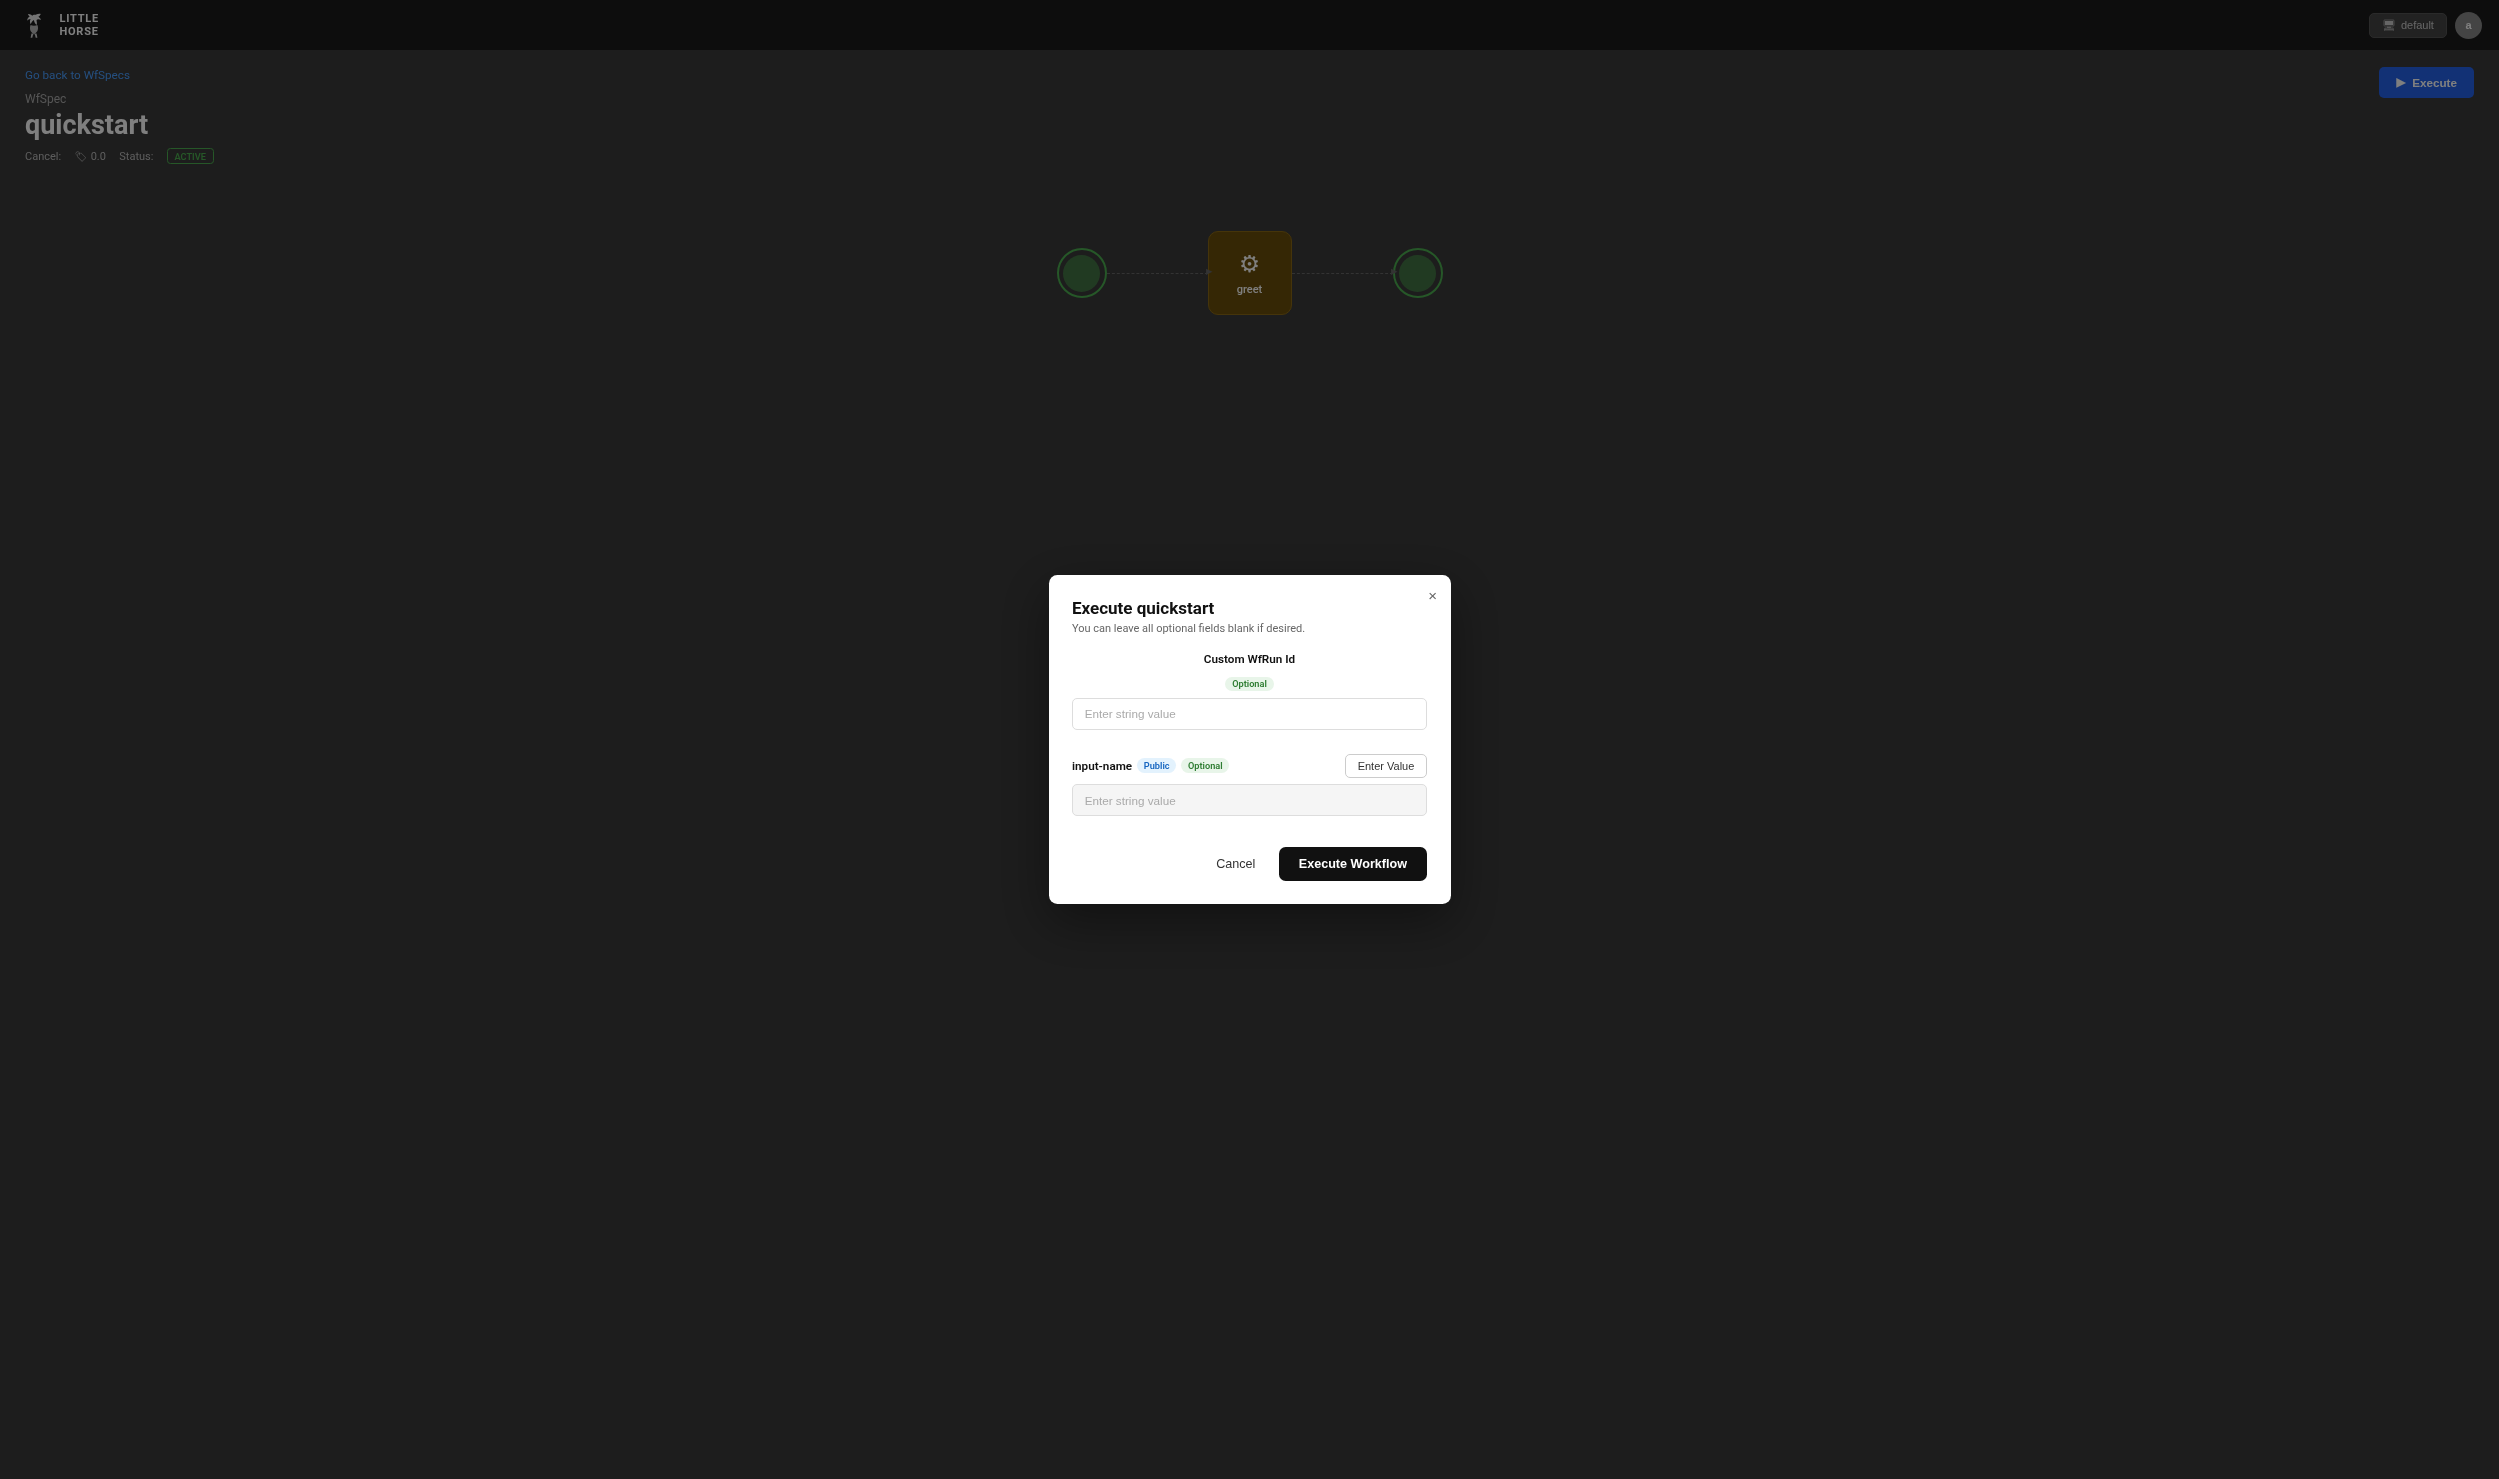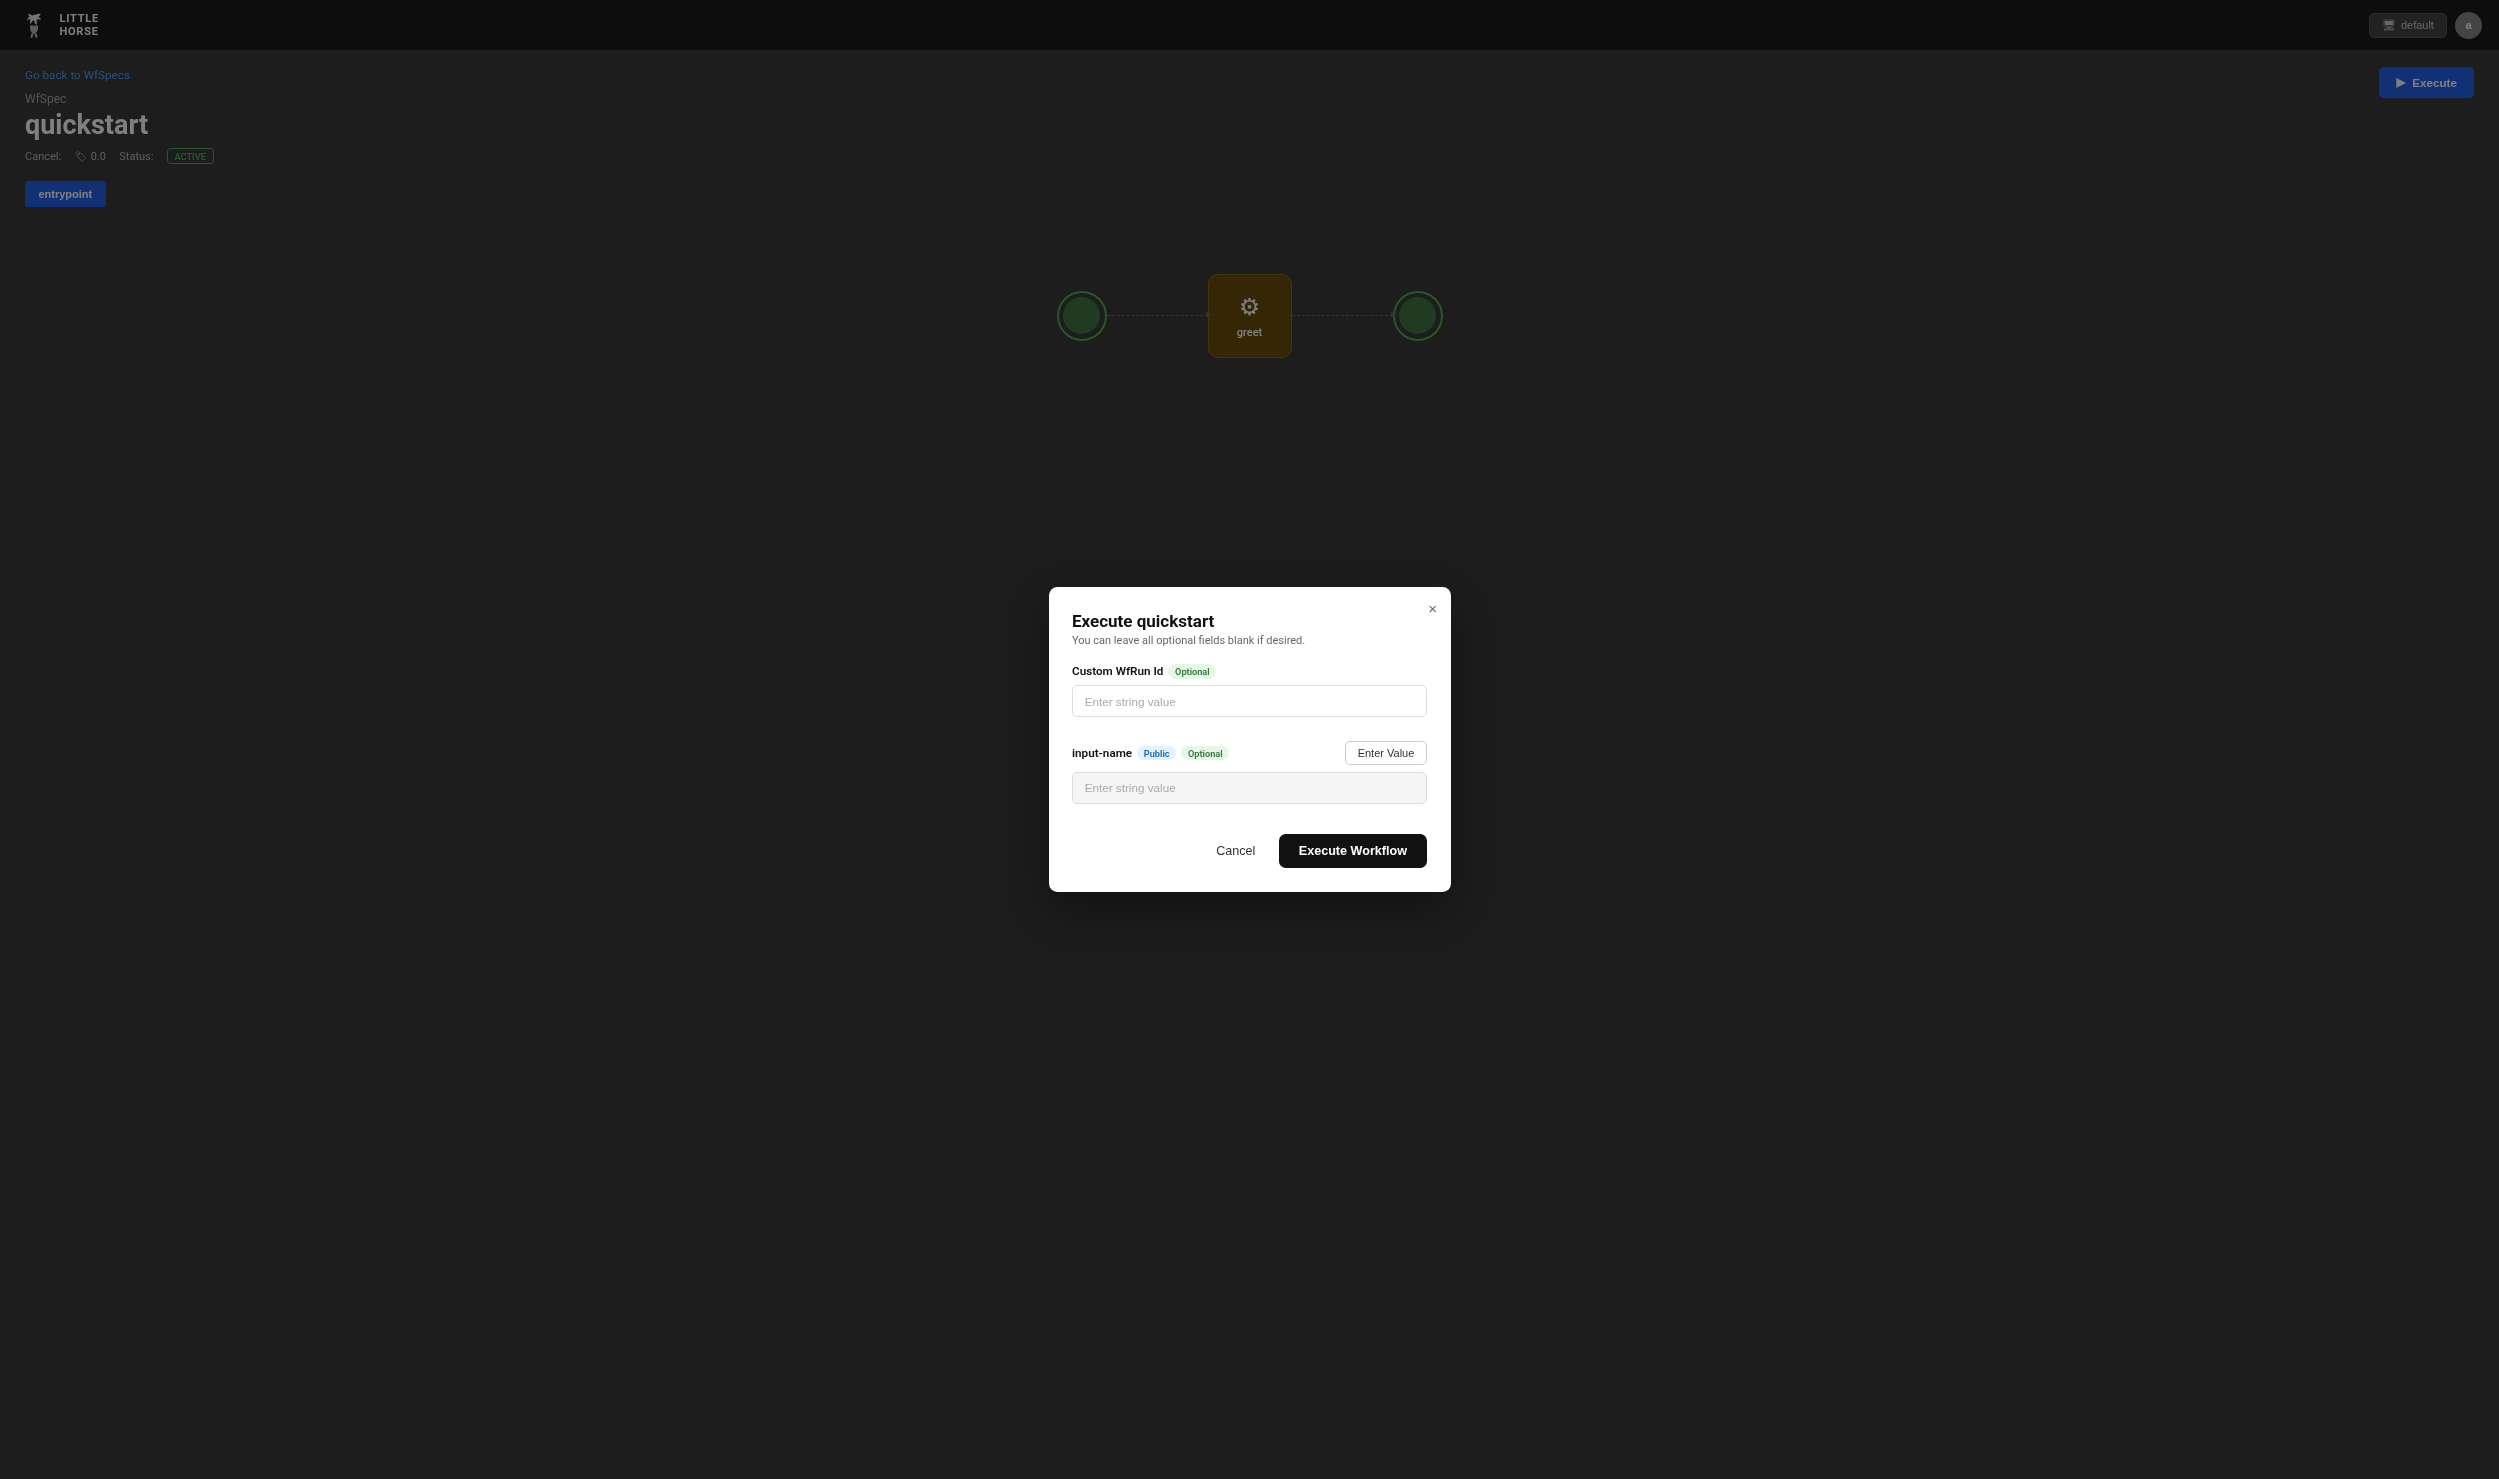--- a/index.html
+++ b/index.html
@@ -245,22 +245,23 @@
       color: #111;
     }
     .modal-subtitle {
       font-size: 11px;
       color: #666;
       margin-bottom: 17px;
     }
     .field-label-row {
       display: flex;
       align-items: center;
-      gap: 5px;
+      gap: 11px;
       margin-bottom: 6.7px;
+      flex-direction: column;
     }
     .field-label {
       font-size: 11.7px;
       font-weight: 600;
       color: #111;
     }
     .badge-optional {
       background: #e8f5e9;
       color: #2e7d32;
       font-size: 9.2px;
@@ -379,23 +380,20 @@
     </span>
     <span>Status:</span>
     <span class="status-badge">ACTIVE</span>
   </div>
 
   <button class="execute-btn">
     <span>▶</span>
     <span>Execute</span>
   </button>
 
-  <div class="tab-bar">
-    <button class="tab-active">entrypoint</button>
-  </div>
 
   
   <div class="diagram-area">
     <div class="node-circle">
       <div class="node-circle-inner"></div>
     </div>
     <div class="dashed-line arrow-right"></div>
     <div class="node-box">
       <span class="node-box-icon">⚙</span>
       <span class="node-box-label">greet</span>

